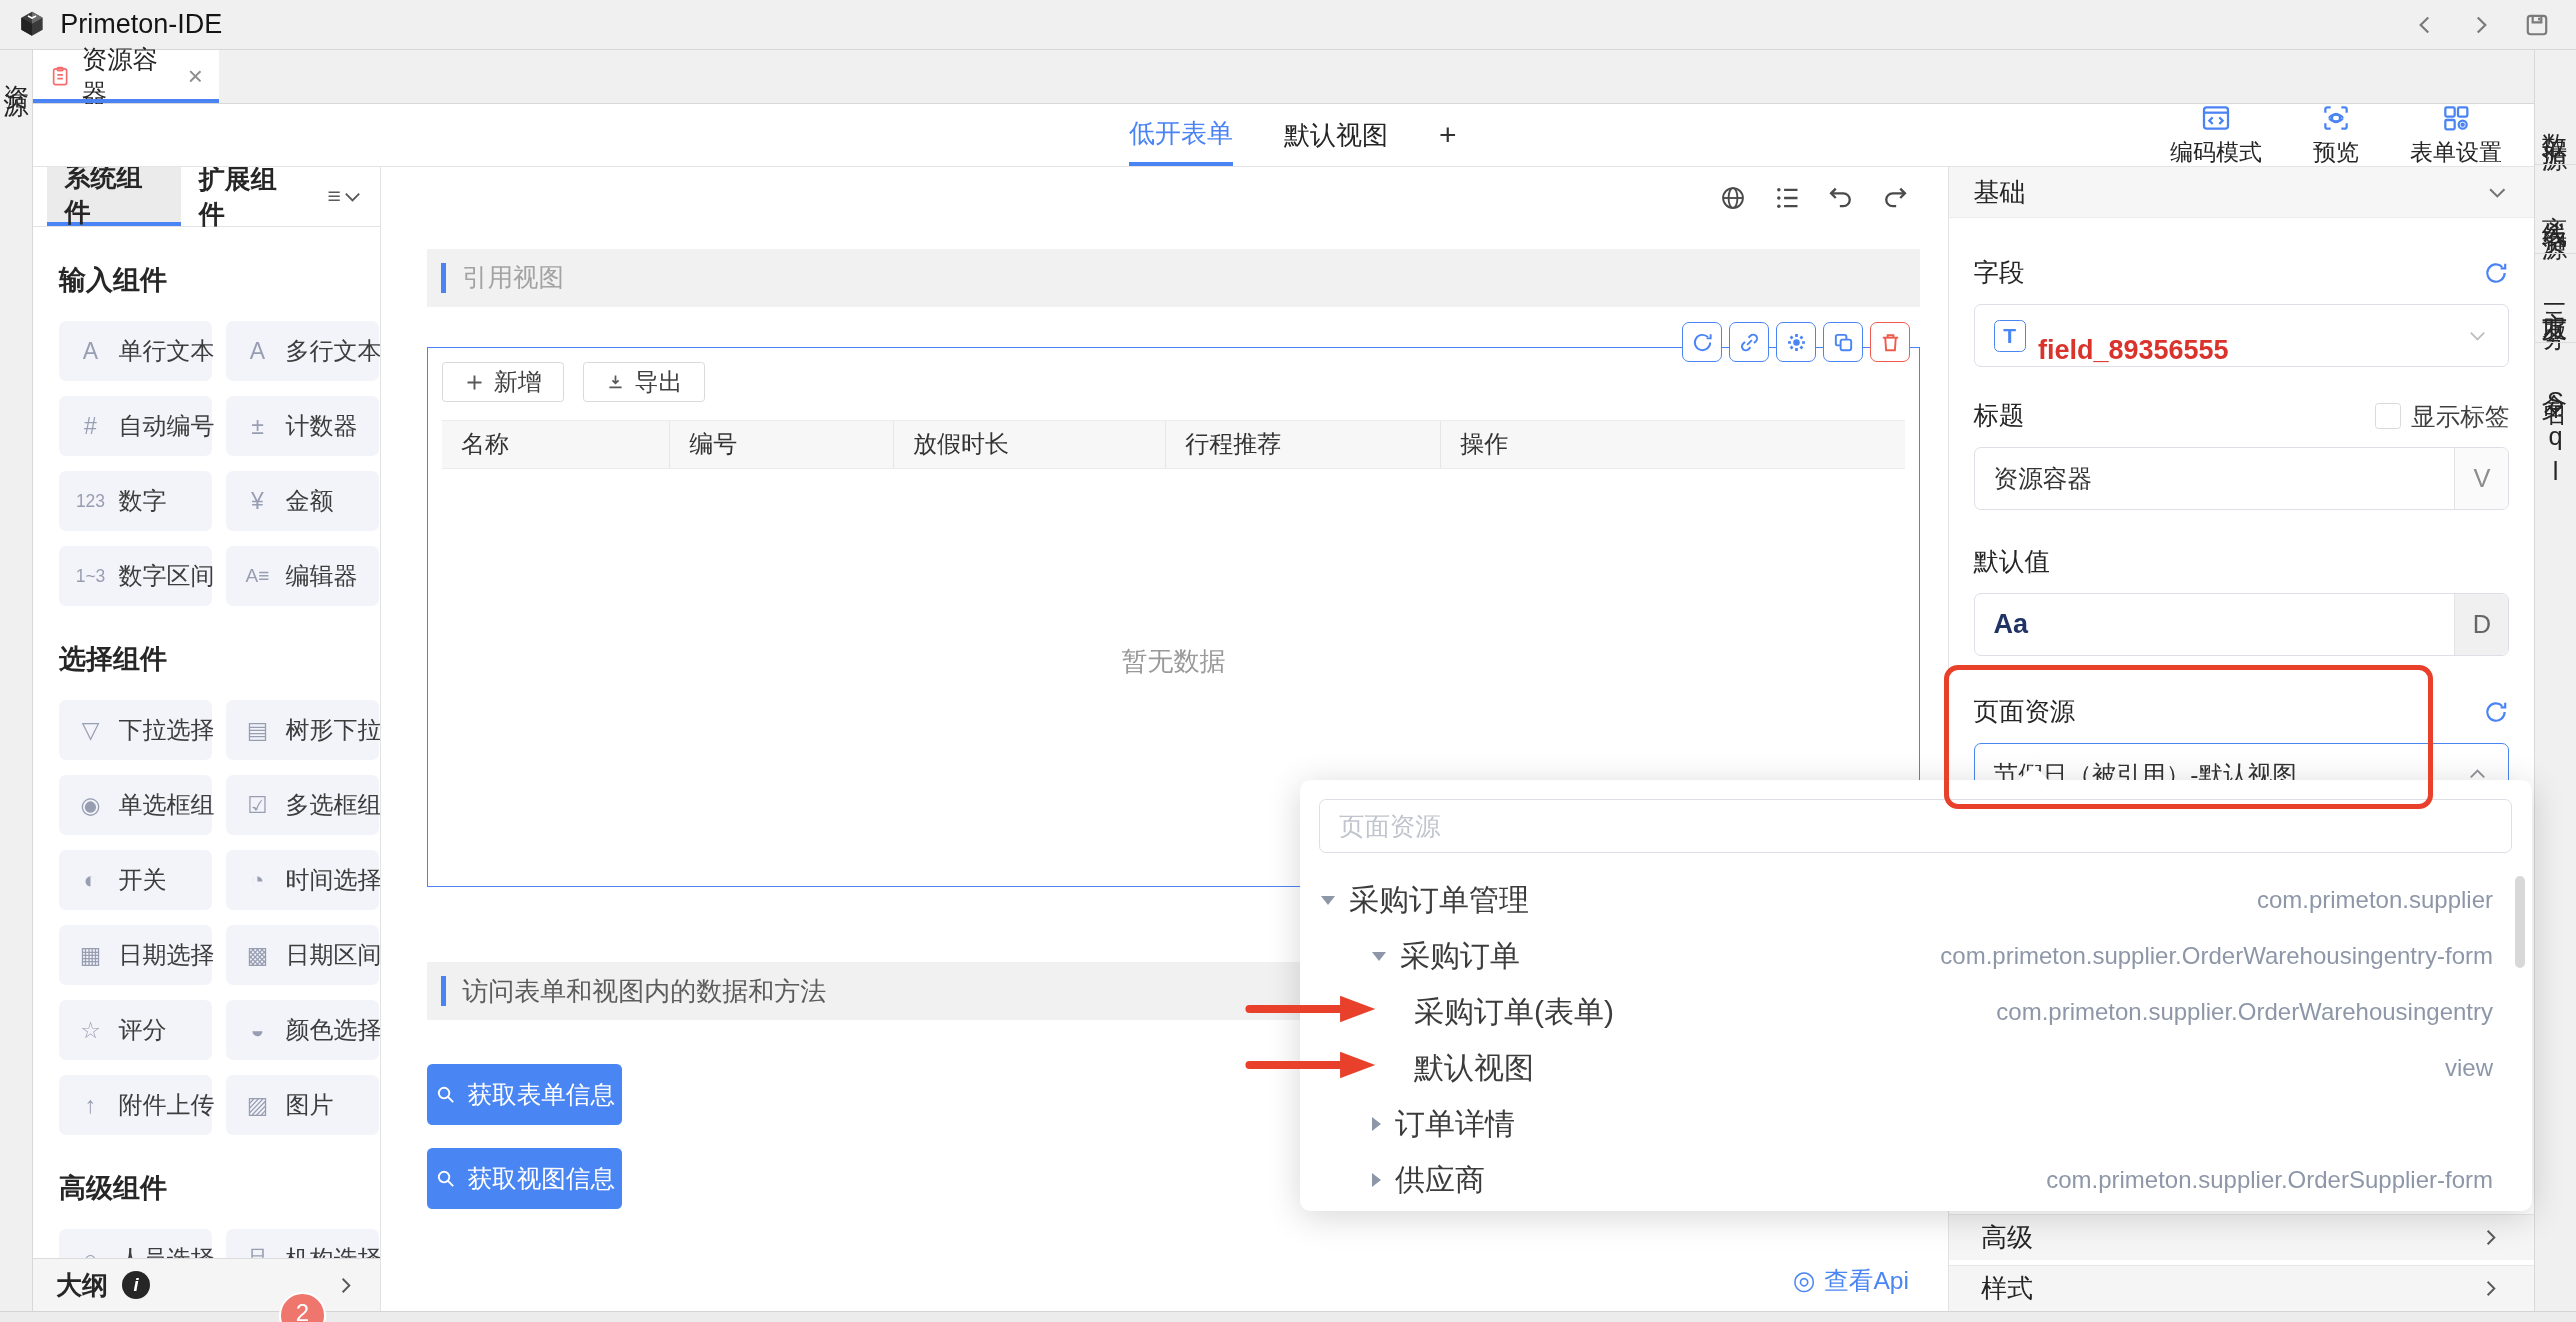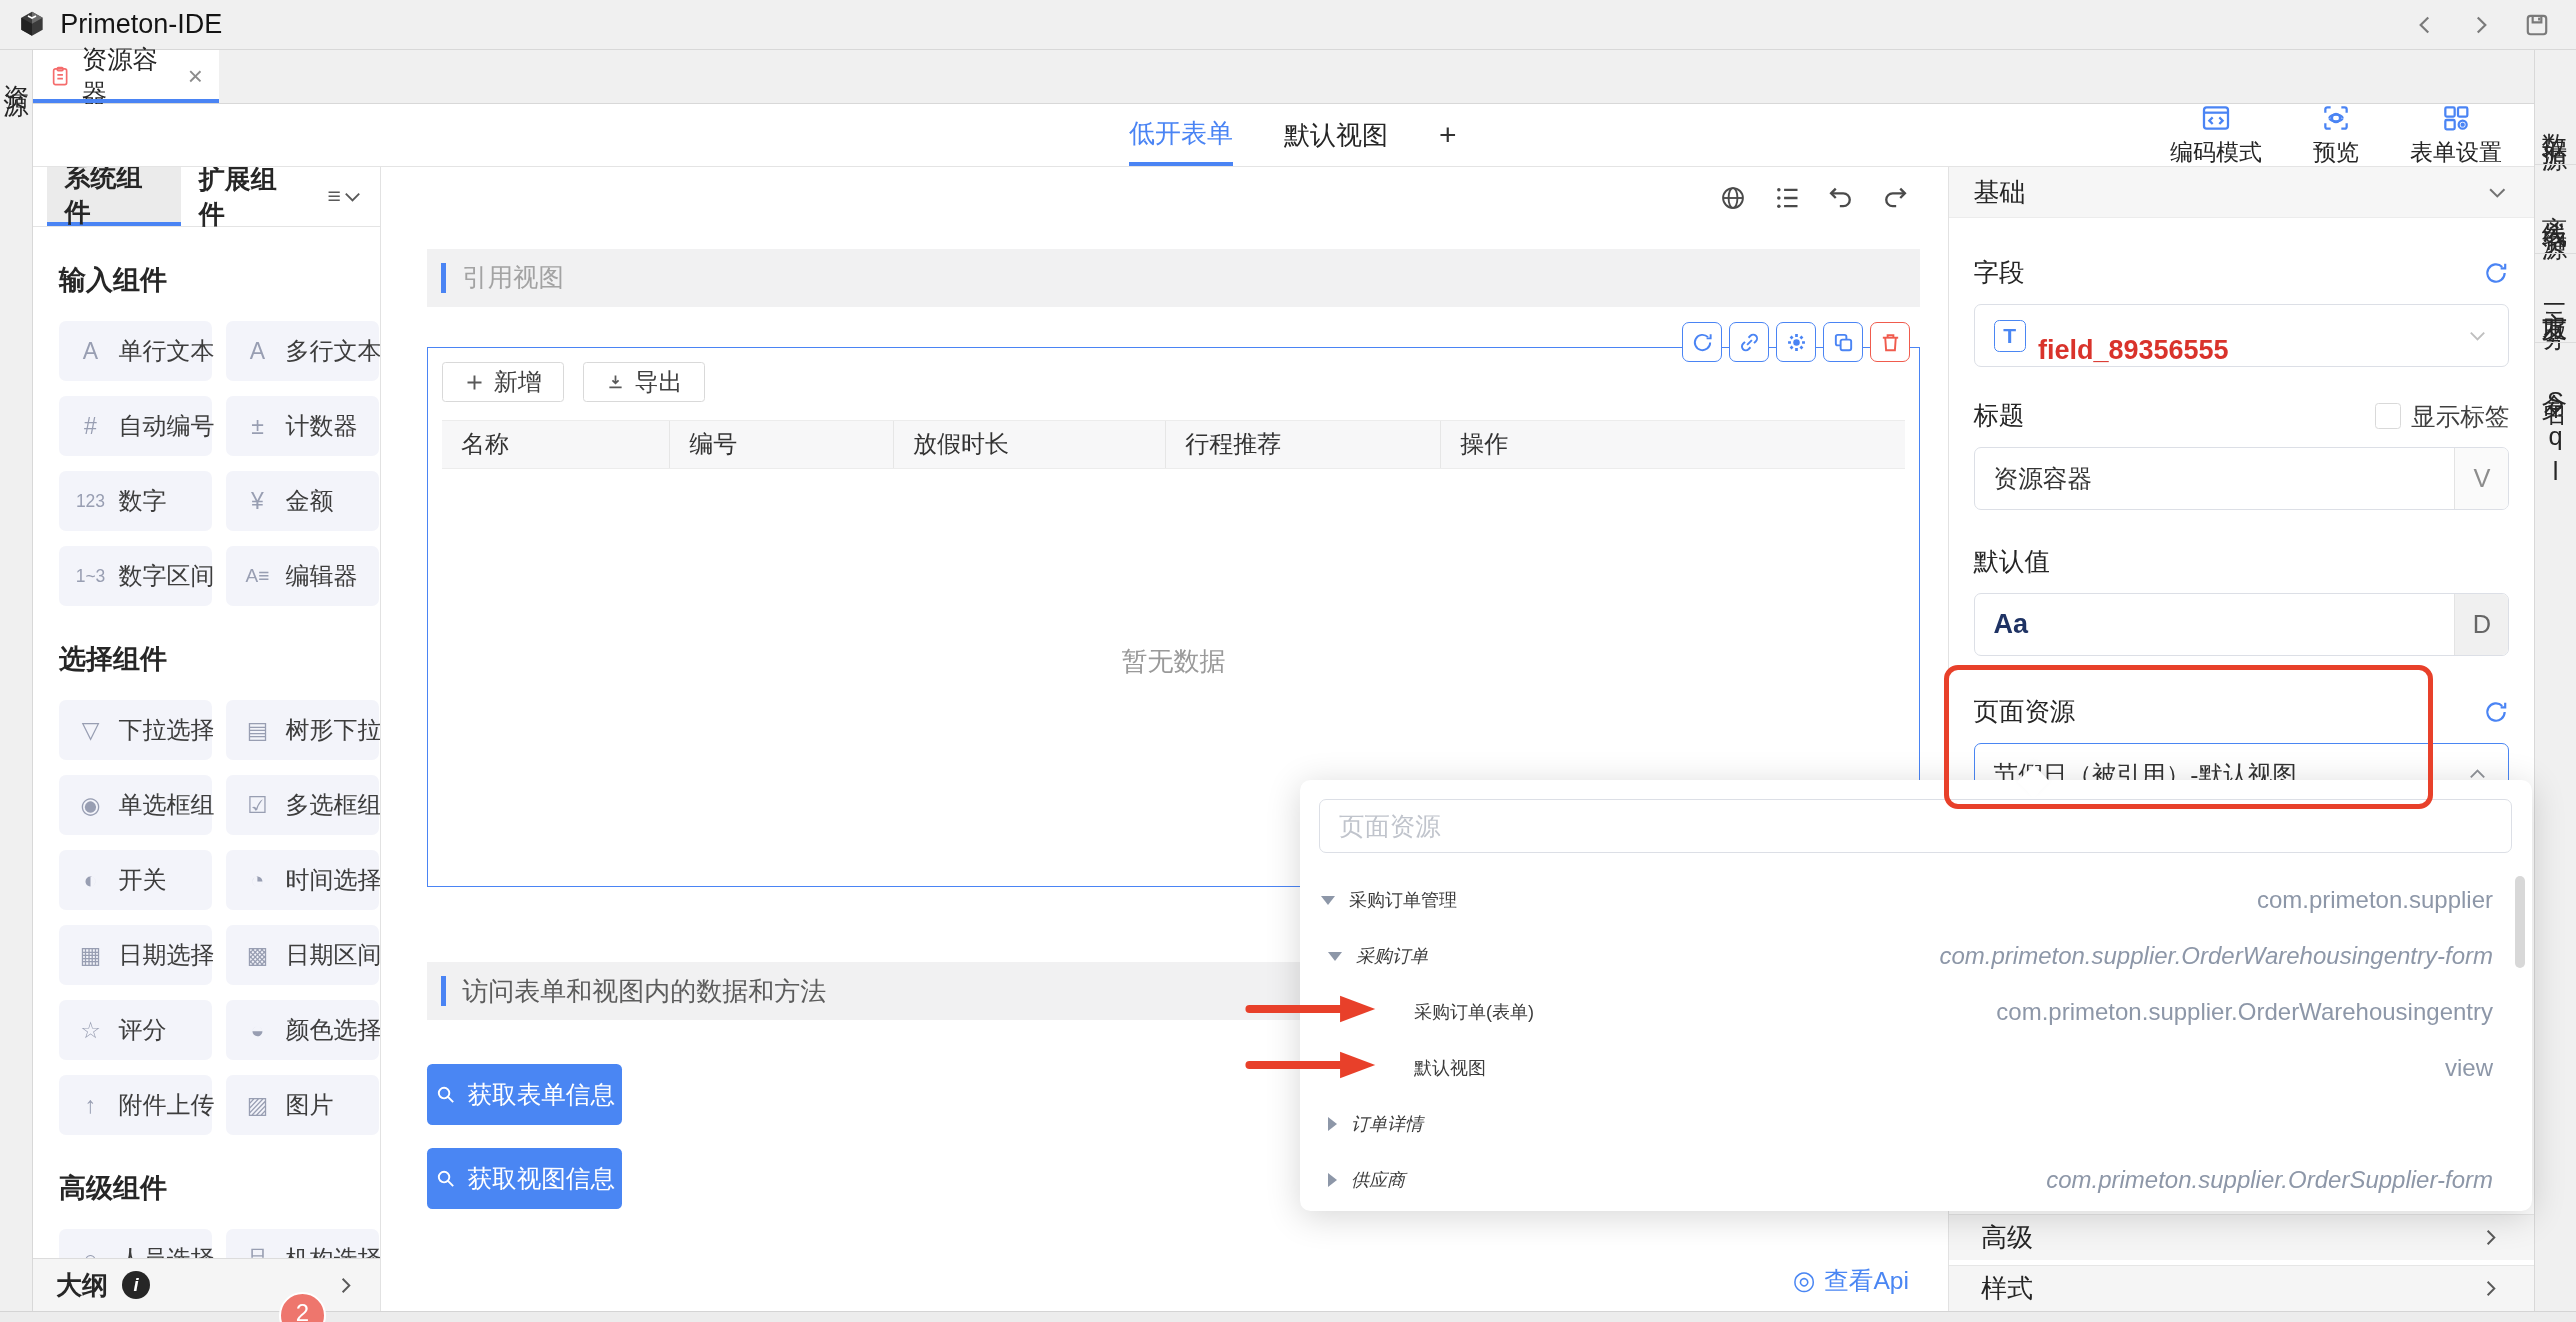--- a/index.html
+++ b/index.html
@@ -120,23 +120,23 @@
 
   .bottom-strip { height:11.4px; background:#ececec; border-top:0.9px solid #d4d4d4; }
 
   
   .popup { position:absolute; left:1300px; top:780px; width:1232px; height:431px; background:#fff; border-radius:10.5px; box-shadow:0 5.3px 35px rgba(0,0,0,.16); z-index:40; }
   .popup-caret { position:absolute; top:-10.5px; left:722px; width:23px; height:23px; background:#fff; transform:rotate(45deg); box-shadow:-2.6px -2.6px 7px rgba(0,0,0,.05); }
   .popup-search { margin:19px; width:calc(100% - 39px); height:54px; border:1.8px solid #dcdfe6; border-radius:7px; padding:0 19px; font-size:25.4px; color:#333; font-family:inherit; outline:none; }
   .popup-search::placeholder { color:#c0c4cc; }
   .tree { }
   .trow { height:56px; display:flex; align-items:center; padding-right:39px; cursor:pointer; }
-  .trow .t-lb { font-size:18px; color:#3c3c3c; }
+  .trow .t-lb { font-size:30px; color:#3c3c3c; }
   .trow .t-path { margin-left:auto; font-size:24px; color:#8d97a8; }
-  .trow.lv0 { padding-left:21px; } .trow.lv1 { padding-left:28px;font-style:italic; } .trow.lv2 { padding-left:114px; }
+  .trow.lv0 { padding-left:21px; } .trow.lv1 { padding-left:72px; } .trow.lv2 { padding-left:114px; }
   .caret { width:0; height:0; margin-right:14px; }
   .caret.exp { border-left:7px solid transparent; border-right:7px solid transparent; border-top:9.6px solid #8d97a8; }
   .caret.col { border-top:7px solid transparent; border-bottom:7px solid transparent; border-left:9.6px solid #8d97a8; }
   .pop-scrollbar { position:absolute; right:7px; top:96px; width:10.5px; height:92px; background:#d8d8d8; border-radius:5.3px; }
 
   
   .anno-rect { position:absolute; left:1944px; top:665px; width:489px; height:144px; border:5.3px solid #e8402a; border-radius:14px; z-index:60; pointer-events:none; }
   .anno-arrow { position:absolute; z-index:70; pointer-events:none; }
   .arrow-1 { left:1245px; top:993px; } .arrow-2 { left:1245px; top:1049px; }
   .badge-2 { position:absolute; left:279px; top:1292px; width:47px; height:47px; background:#ee766d; border:2.6px solid #fff; border-radius:50%; color:#fff; font-size:24px; display:flex; align-items:flex-start; justify-content:center; padding-top:5.3px; z-index:90; }

